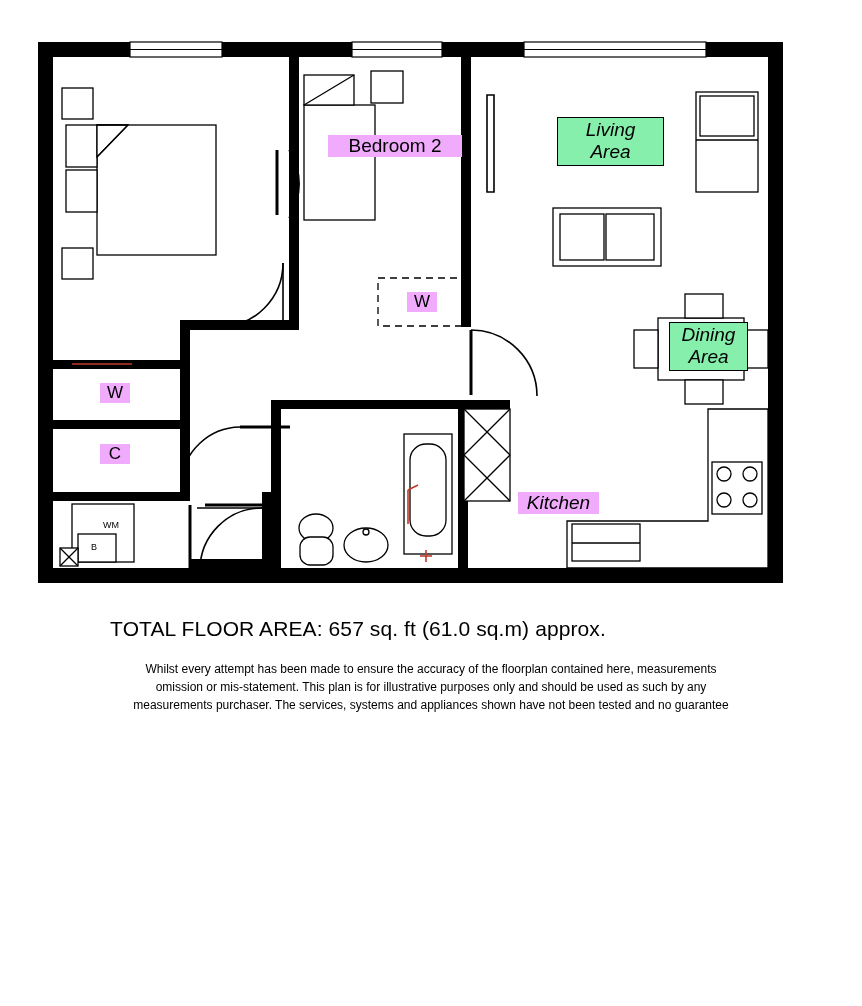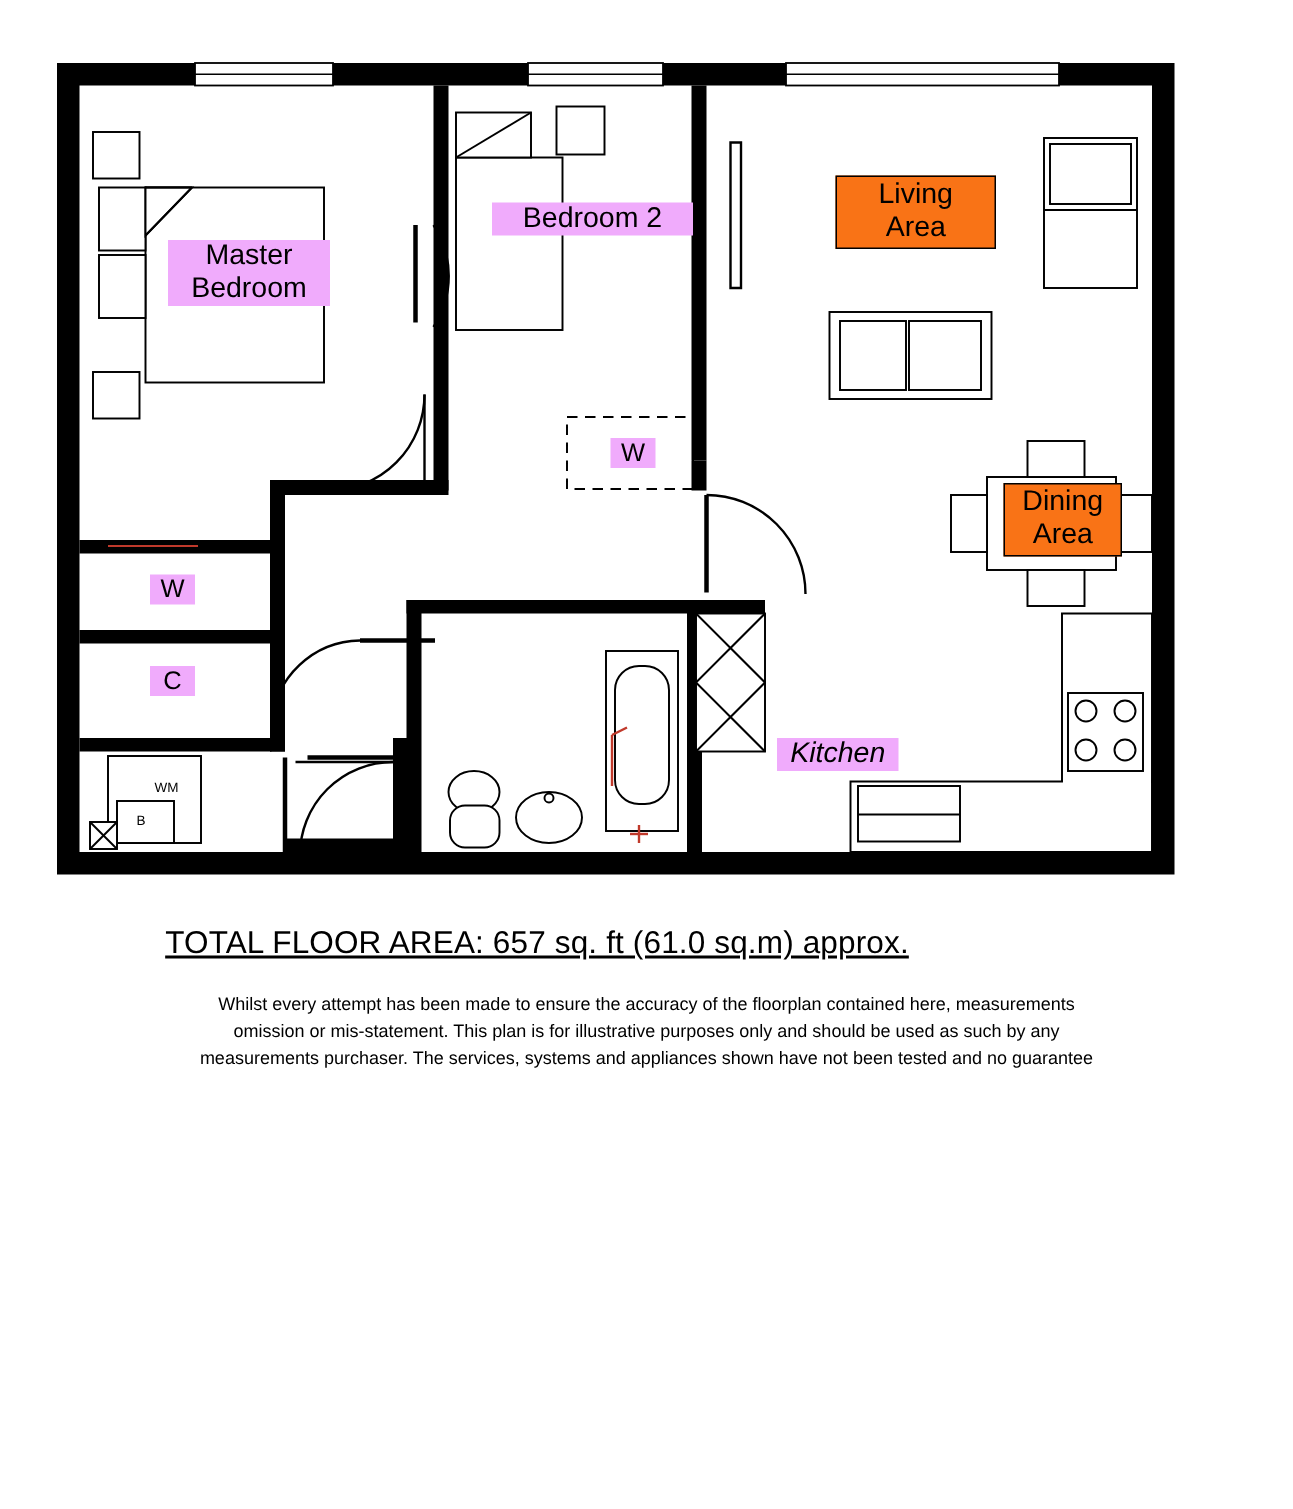--- a/index.html
+++ b/index.html
@@ -30,36 +30,36 @@
   .room-label {
     position: absolute;
     font-family: "Liberation Sans", sans-serif;
     color: #000;
     text-align: center;
     line-height: 1.15;
     white-space: pre-line;
   }
   .label-boxed {
     border: 1px solid #000;
-    background: #f97316;
+    background: #86efac;
     padding: 1px 6px 2px 6px;
+    font-style: italic;
   }
   .label-plain {
     background: #f0abfc;
     padding: 0 4px;
   }
   #total-area {
     position: absolute;
     left: 0;
     top: 617px;
     width: 716px;
     text-align: center;
     font-size: 21px;
     letter-spacing: 0.1px;
-    text-decoration: underline;
   }
   #disclaimer {
     position: absolute;
     left: 86px;
     top: 661px;
     width: 690px;
     text-align: center;
     font-size: 12px;
     line-height: 1.48;
   }
@@ -235,22 +235,20 @@
 
     <g fill="none" stroke="#000000" stroke-width="1.3" stroke-dasharray="7 5">
       <rect x="378" y="278" width="84" height="48"></rect>
     </g>
 
     <g fill="none" stroke="#000000" stroke-width="1.3">
       <rect x="458" y="400" width="10" height="0"></rect>
     </g>
   </svg>
 
-  <div class="room-label label-plain" style="left:112px; top:160px; width:100px; font-size:19px;">Master
-Bedroom</div>
 
   <div class="room-label label-plain" style="left:328px; top:135px; width:126px; font-size:19px;">Bedroom 2</div>
 
   <div class="room-label label-boxed" style="left:557px; top:117px; width:93px; font-size:19px;">Living Area</div>
 
   <div class="room-label label-boxed" style="left:669px; top:322px; width:65px; font-size:19px;">Dining
 Area</div>
 
   <div class="room-label label-plain" style="left:518px; top:492px; width:73px; font-size:19px;font-style:italic;">Kitchen</div>
 

